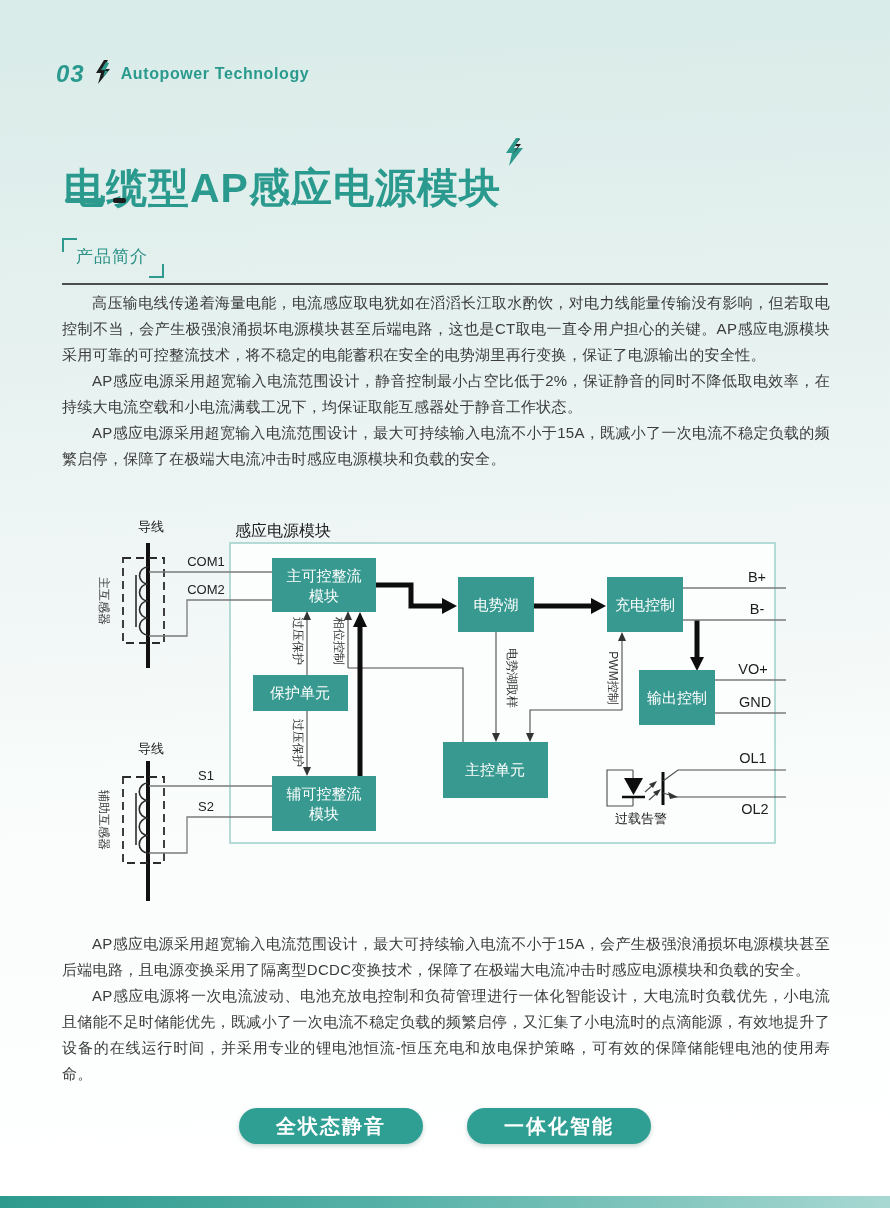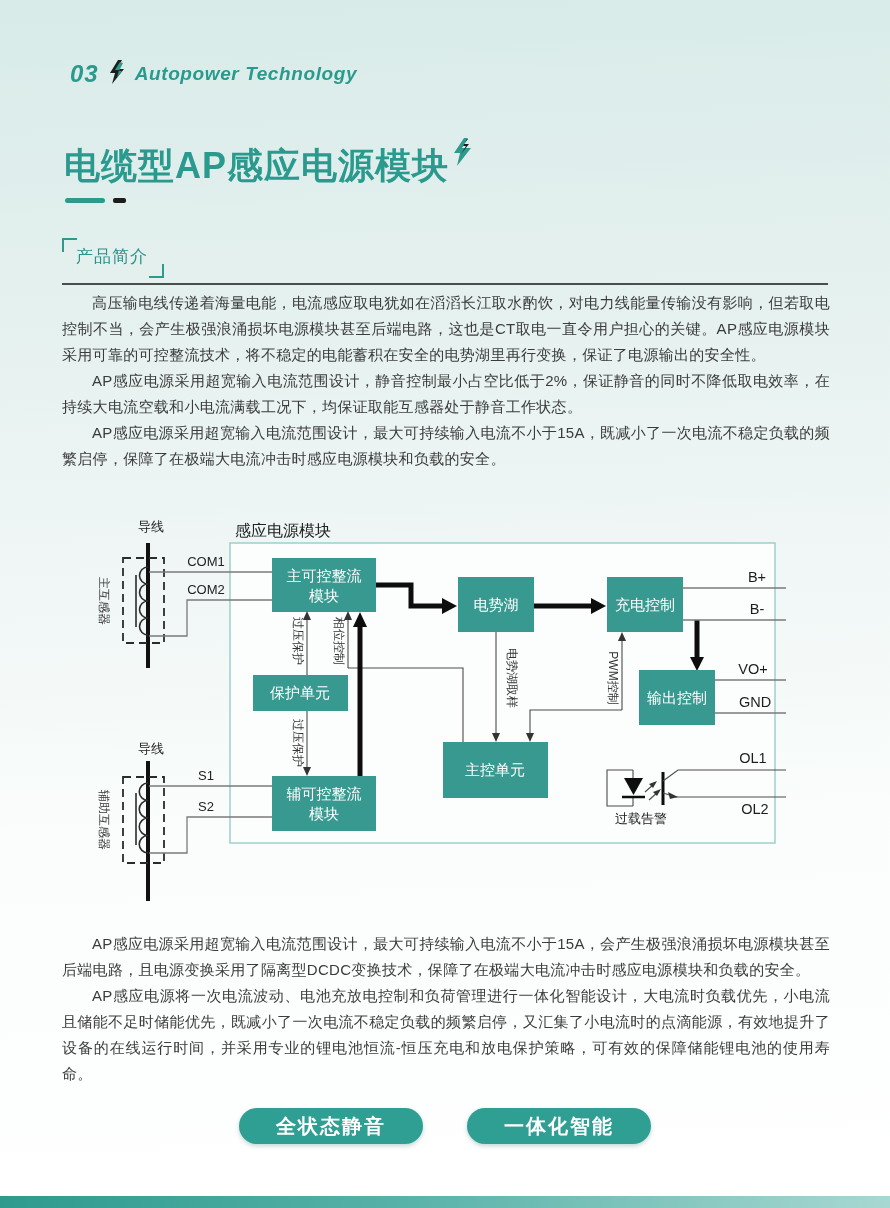--- a/index.html
+++ b/index.html
@@ -3,26 +3,26 @@
 <meta charset="utf-8">
 <style>
   * { margin:0; padding:0; box-sizing:border-box; }
   html,body { background:#fff; }
   .page {
     position:relative; width:890px; height:1208px; overflow:hidden;
     font-family:"Liberation Sans","DejaVu Sans",sans-serif;
     background:linear-gradient(178deg,#d8ebe8 0%,#e3f0ee 22%,#eff6f5 45%,#fafdfc 68%,#ffffff 100%);
   }
   
-  .hdr { position:absolute; left:70px; top:60px; display:flex; align-items:center; gap:9px; color:#2a9a8e; }
+  .hdr { position:absolute; left:56px; top:60px; display:flex; align-items:center; gap:9px; color:#2a9a8e; }
   .hdr .num { font-size:24px; font-weight:bold; font-style:italic; letter-spacing:1px; }
-  .hdr .brand { font-size:19px; font-weight:bold; letter-spacing:.6px;font-style:italic; }
+  .hdr .brand { font-size:16px; font-weight:bold; letter-spacing:.6px; }
   
   .title-row { position:absolute; left:64px; top:142px; display:flex; align-items:flex-start; }
-  .title-row h1 { font-size:36px; font-weight:bold; color:#2a9a8e; letter-spacing:1px; }
+  .title-row h1 { font-size:41px; font-weight:bold; color:#2a9a8e; letter-spacing:1px;margin-top:19px; }
   .title-bolt { margin-top:-4px; margin-left:2px; }
   .underline-accent { position:absolute; left:65px; top:198px; width:40px; height:5px; border-radius:3px; background:#2e9a8e; }
   .underline-dot { position:absolute; left:113px; top:198px; width:13px; height:5px; border-radius:2px; background:#1c1c1c; }
   
   .section-title { position:absolute; left:62px; top:236px; padding:9px 16px 10px 14px; font-size:17px; color:#2c9187; letter-spacing:1px; }
   .section-title::before { content:""; position:absolute; left:0; top:2px; width:13px; height:12px; border-left:2px solid #2e9a8e; border-top:2px solid #2e9a8e; }
   .section-title::after { content:""; position:absolute; right:0; bottom:0; width:13px; height:12px; border-right:2px solid #2e9a8e; border-bottom:2px solid #2e9a8e; }
   .section-rule { position:absolute; left:62px; top:283px; width:766px; height:2px; background:#4d4d4d; }
   
   .paras { position:absolute; width:768px; left:62px; font-size:15px; line-height:26px; color:#3b3b3b; text-align:justify; letter-spacing:.3px; }

